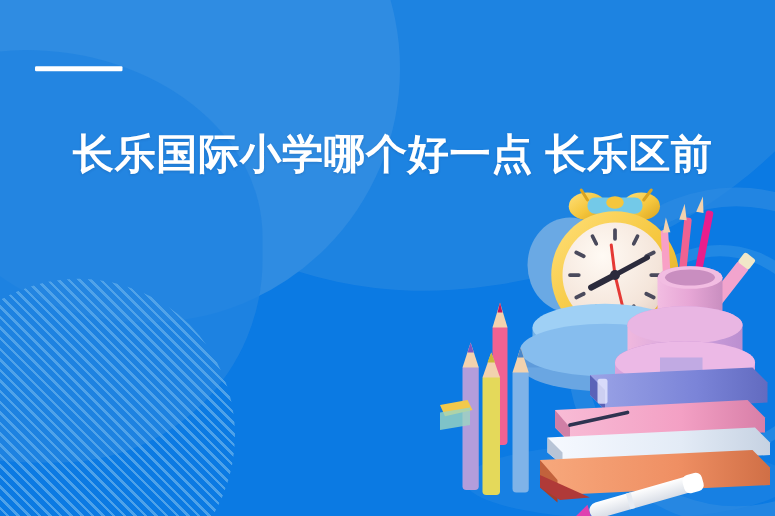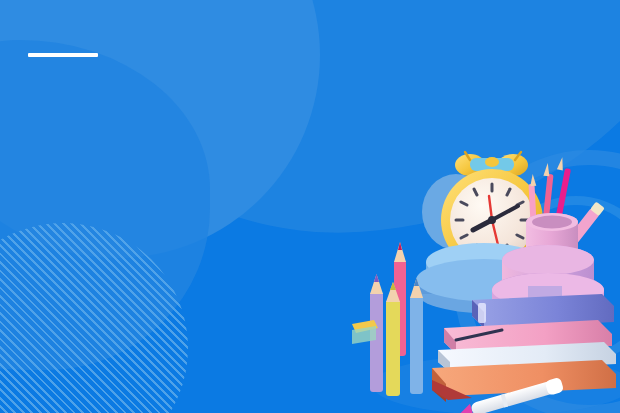--- a/index.html
+++ b/index.html
@@ -144,20 +144,21 @@
     <div class="blob-band"></div>
     <div class="blob-circle"></div>
     <div class="blob-wedge"></div>
     <div class="arc-right"></div>
     <div class="arc-right-2"></div>
     <div class="hatch-corner"></div>
   </div>
 
   <div class="accent-rule"></div>
 
+  <div class="headline">长乐国际小学哪个好一点 长乐区前</div>
 
   <div class="illustration">
     <svg viewBox="0 0 268 263" xmlns="http://www.w3.org/2000/svg">
       <defs>
         <linearGradient id="gClockBody" x1="0" y1="0" x2="1" y2="1">
           <stop offset="0%" stop-color="#ffe07a"></stop>
           <stop offset="55%" stop-color="#f5c63c"></stop>
           <stop offset="100%" stop-color="#d9a321"></stop>
         </linearGradient>
         <radialGradient id="gFace" cx="38%" cy="32%" r="78%">

